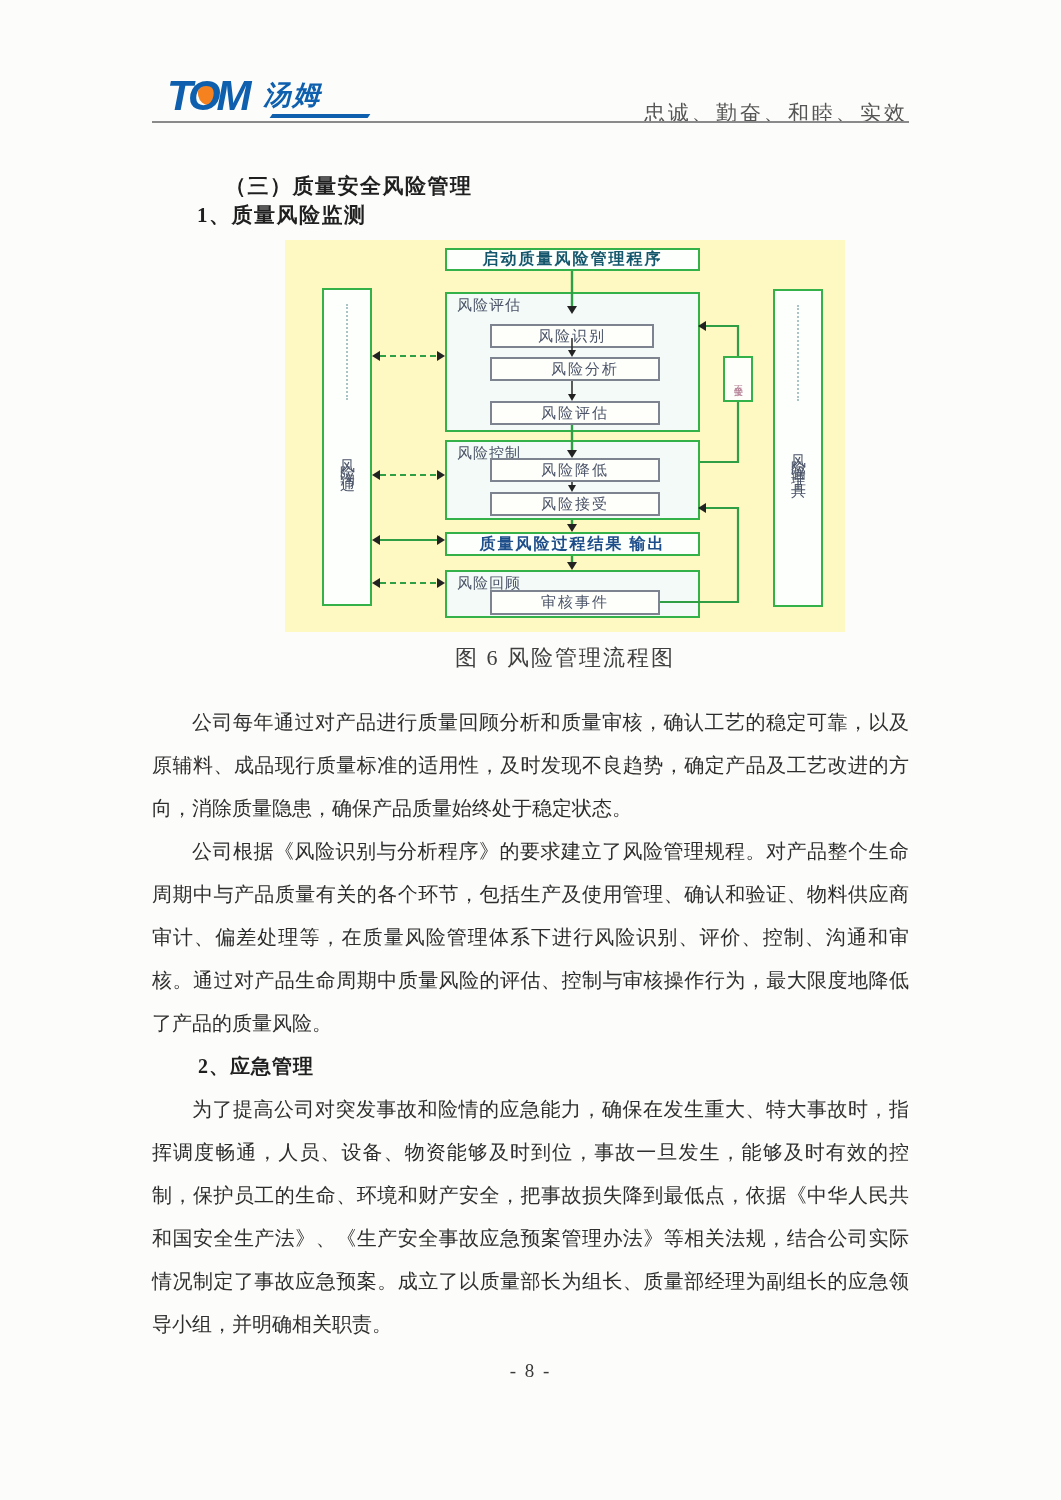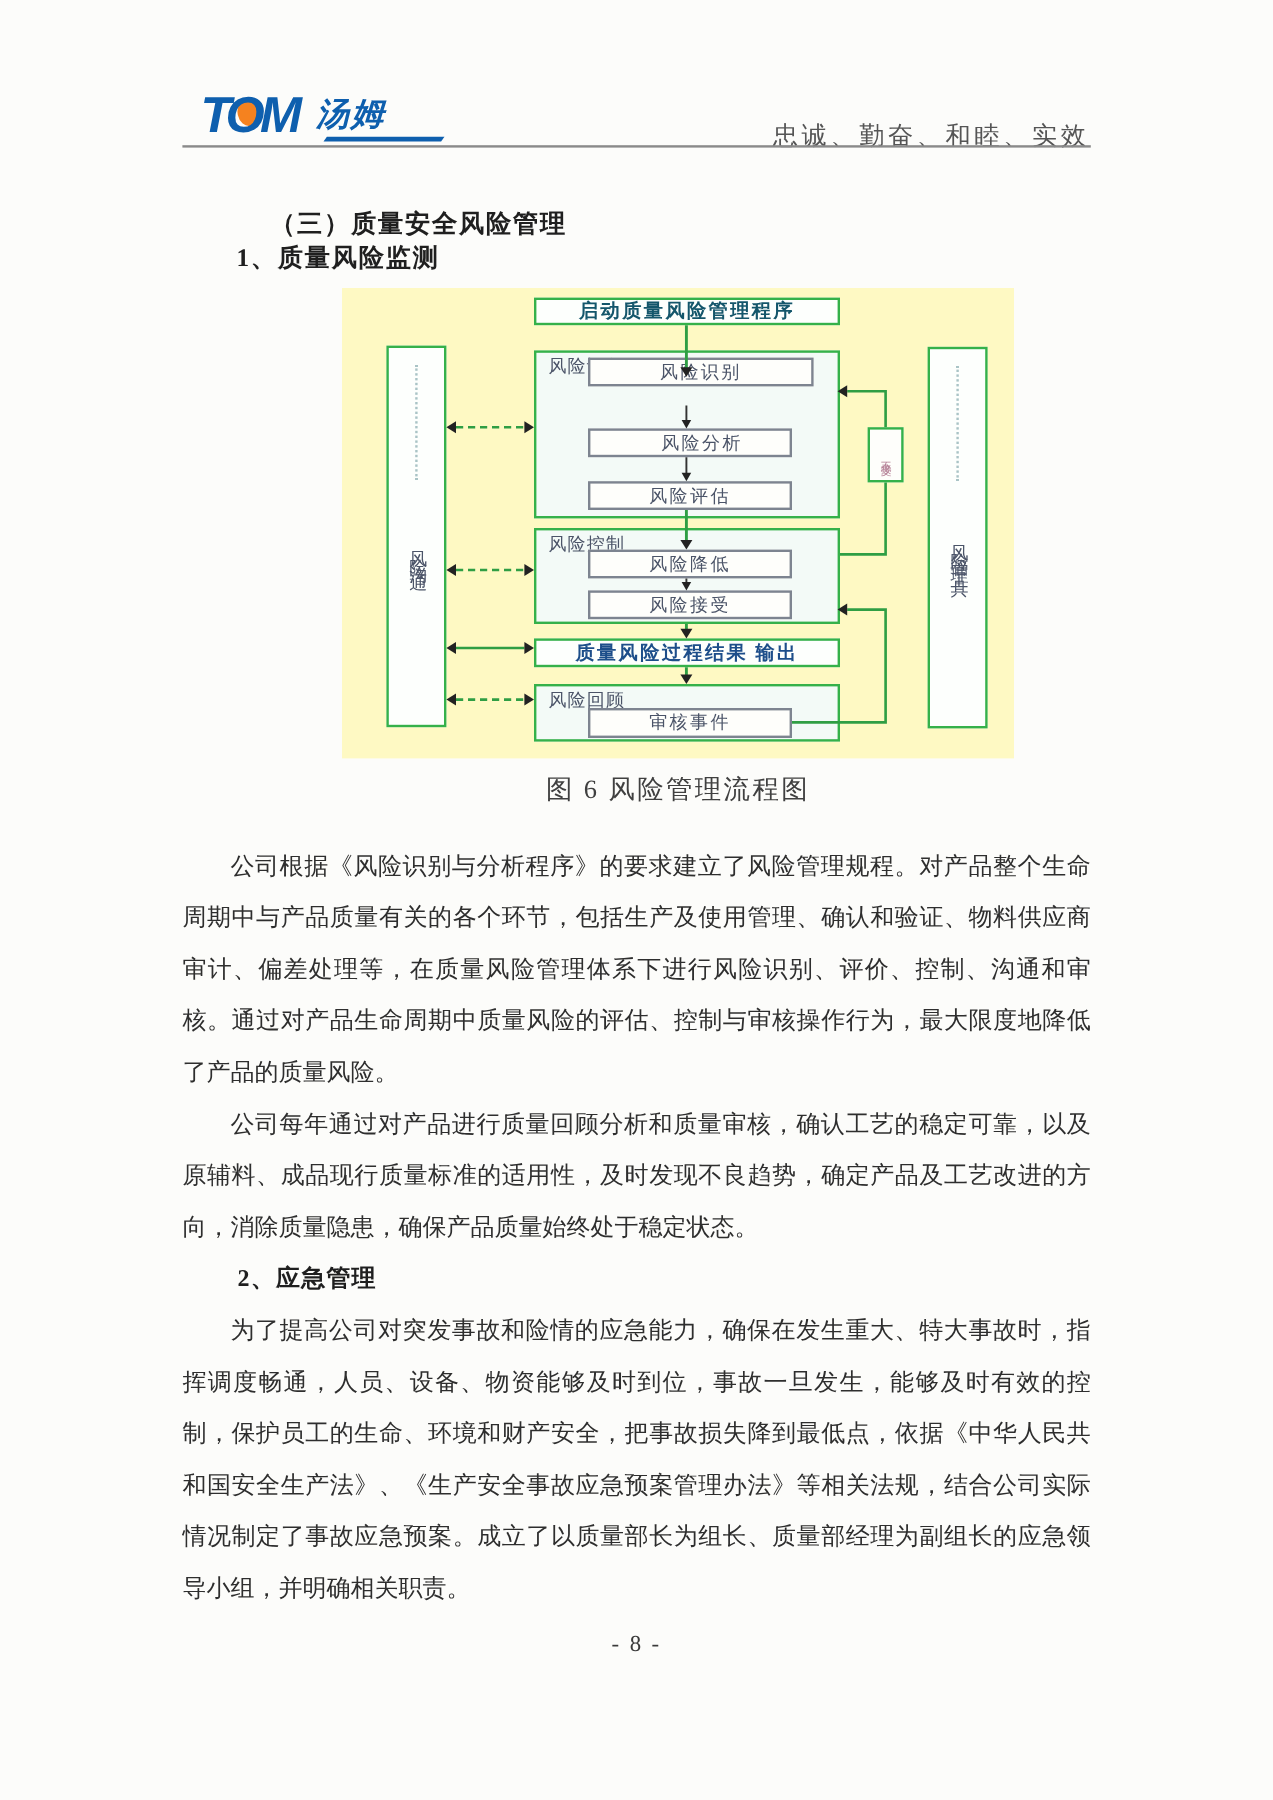--- a/index.html
+++ b/index.html
@@ -149,21 +149,21 @@
     <div class="fc-panel" style="left:488px; top:49px; width:50px; height:318px;">
       <span class="panel-dots"></span>
       <span class="v-text">风险管理工具</span>
     </div>
 
     <div class="fc-box fc-start">启动质量风险管理程序</div>
 
     <div class="fc-group" style="left:160px; top:52px; width:255px; height:140px;">
       <span class="fc-group-label">风险评估</span>
     </div>
-    <div class="fc-inner" style="left:205px; top:58px; width:188px; height:24px;">风险识别</div>
+    <div class="fc-inner" style="left:205px; top:84px; width:164px; height:24px;">风险识别</div>
     <div class="fc-inner" style="left:205px; top:117px; width:170px; height:24px;padding-left:20px;">风险分析</div>
     <div class="fc-inner" style="left:205px; top:161px; width:170px; height:24px;">风险评估</div>
 
     <div class="fc-group" style="left:160px; top:200px; width:255px; height:80px;">
       <span class="fc-group-label">风险控制</span>
     </div>
     <div class="fc-inner" style="left:205px; top:218px; width:170px; height:24px;">风险降低</div>
     <div class="fc-inner" style="left:205px; top:252px; width:170px; height:24px;">风险接受</div>
 
     <div class="fc-box fc-output">质量风险过程结果 输出</div>
@@ -210,20 +210,20 @@
       <polyline points="415,222 453,222 453,86 421,86" fill="none" stroke="#2f9e44" stroke-width="2.2"></polyline>
       <polygon points="421,81 421,91 413,86" fill="#222"></polygon>
       <polyline points="375,362 453,362 453,268 421,268" fill="none" stroke="#2f9e44" stroke-width="2.2"></polyline>
       <polygon points="421,263 421,273 413,268" fill="#222"></polygon>
     </svg>
   </div>
 
   <div class="fig-caption">图 6 风险管理流程图</div>
 
   <div class="body-text">
+    <p>公司每年通过对产品进行质量回顾分析和质量审核，确认工艺的稳定可靠，以及原辅料、成品现行质量标准的适用性，及时发现不良趋势，确定产品及工艺改进的方向，消除质量隐患，确保产品质量始终处于稳定状态。</p>
     <p>公司根据《风险识别与分析程序》的要求建立了风险管理规程。对产品整个生命周期中与产品质量有关的各个环节，包括生产及使用管理、确认和验证、物料供应商审计、偏差处理等，在质量风险管理体系下进行风险识别、评价、控制、沟通和审核。通过对产品生命周期中质量风险的评估、控制与审核操作行为，最大限度地降低了产品的质量风险。</p>
-    <p>公司每年通过对产品进行质量回顾分析和质量审核，确认工艺的稳定可靠，以及原辅料、成品现行质量标准的适用性，及时发现不良趋势，确定产品及工艺改进的方向，消除质量隐患，确保产品质量始终处于稳定状态。</p>
     <h3 class="sub2">2、应急管理</h3>
     <p>为了提高公司对突发事故和险情的应急能力，确保在发生重大、特大事故时，指挥调度畅通，人员、设备、物资能够及时到位，事故一旦发生，能够及时有效的控制，保护员工的生命、环境和财产安全，把事故损失降到最低点，依据《中华人民共和国安全生产法》、《生产安全事故应急预案管理办法》等相关法规，结合公司实际情况制定了事故应急预案。成立了以质量部长为组长、质量部经理为副组长的应急领导小组，并明确相关职责。</p>
   </div>
 
   <div class="page-number">- 8 -</div>
 </div>
 
 </body></html>

